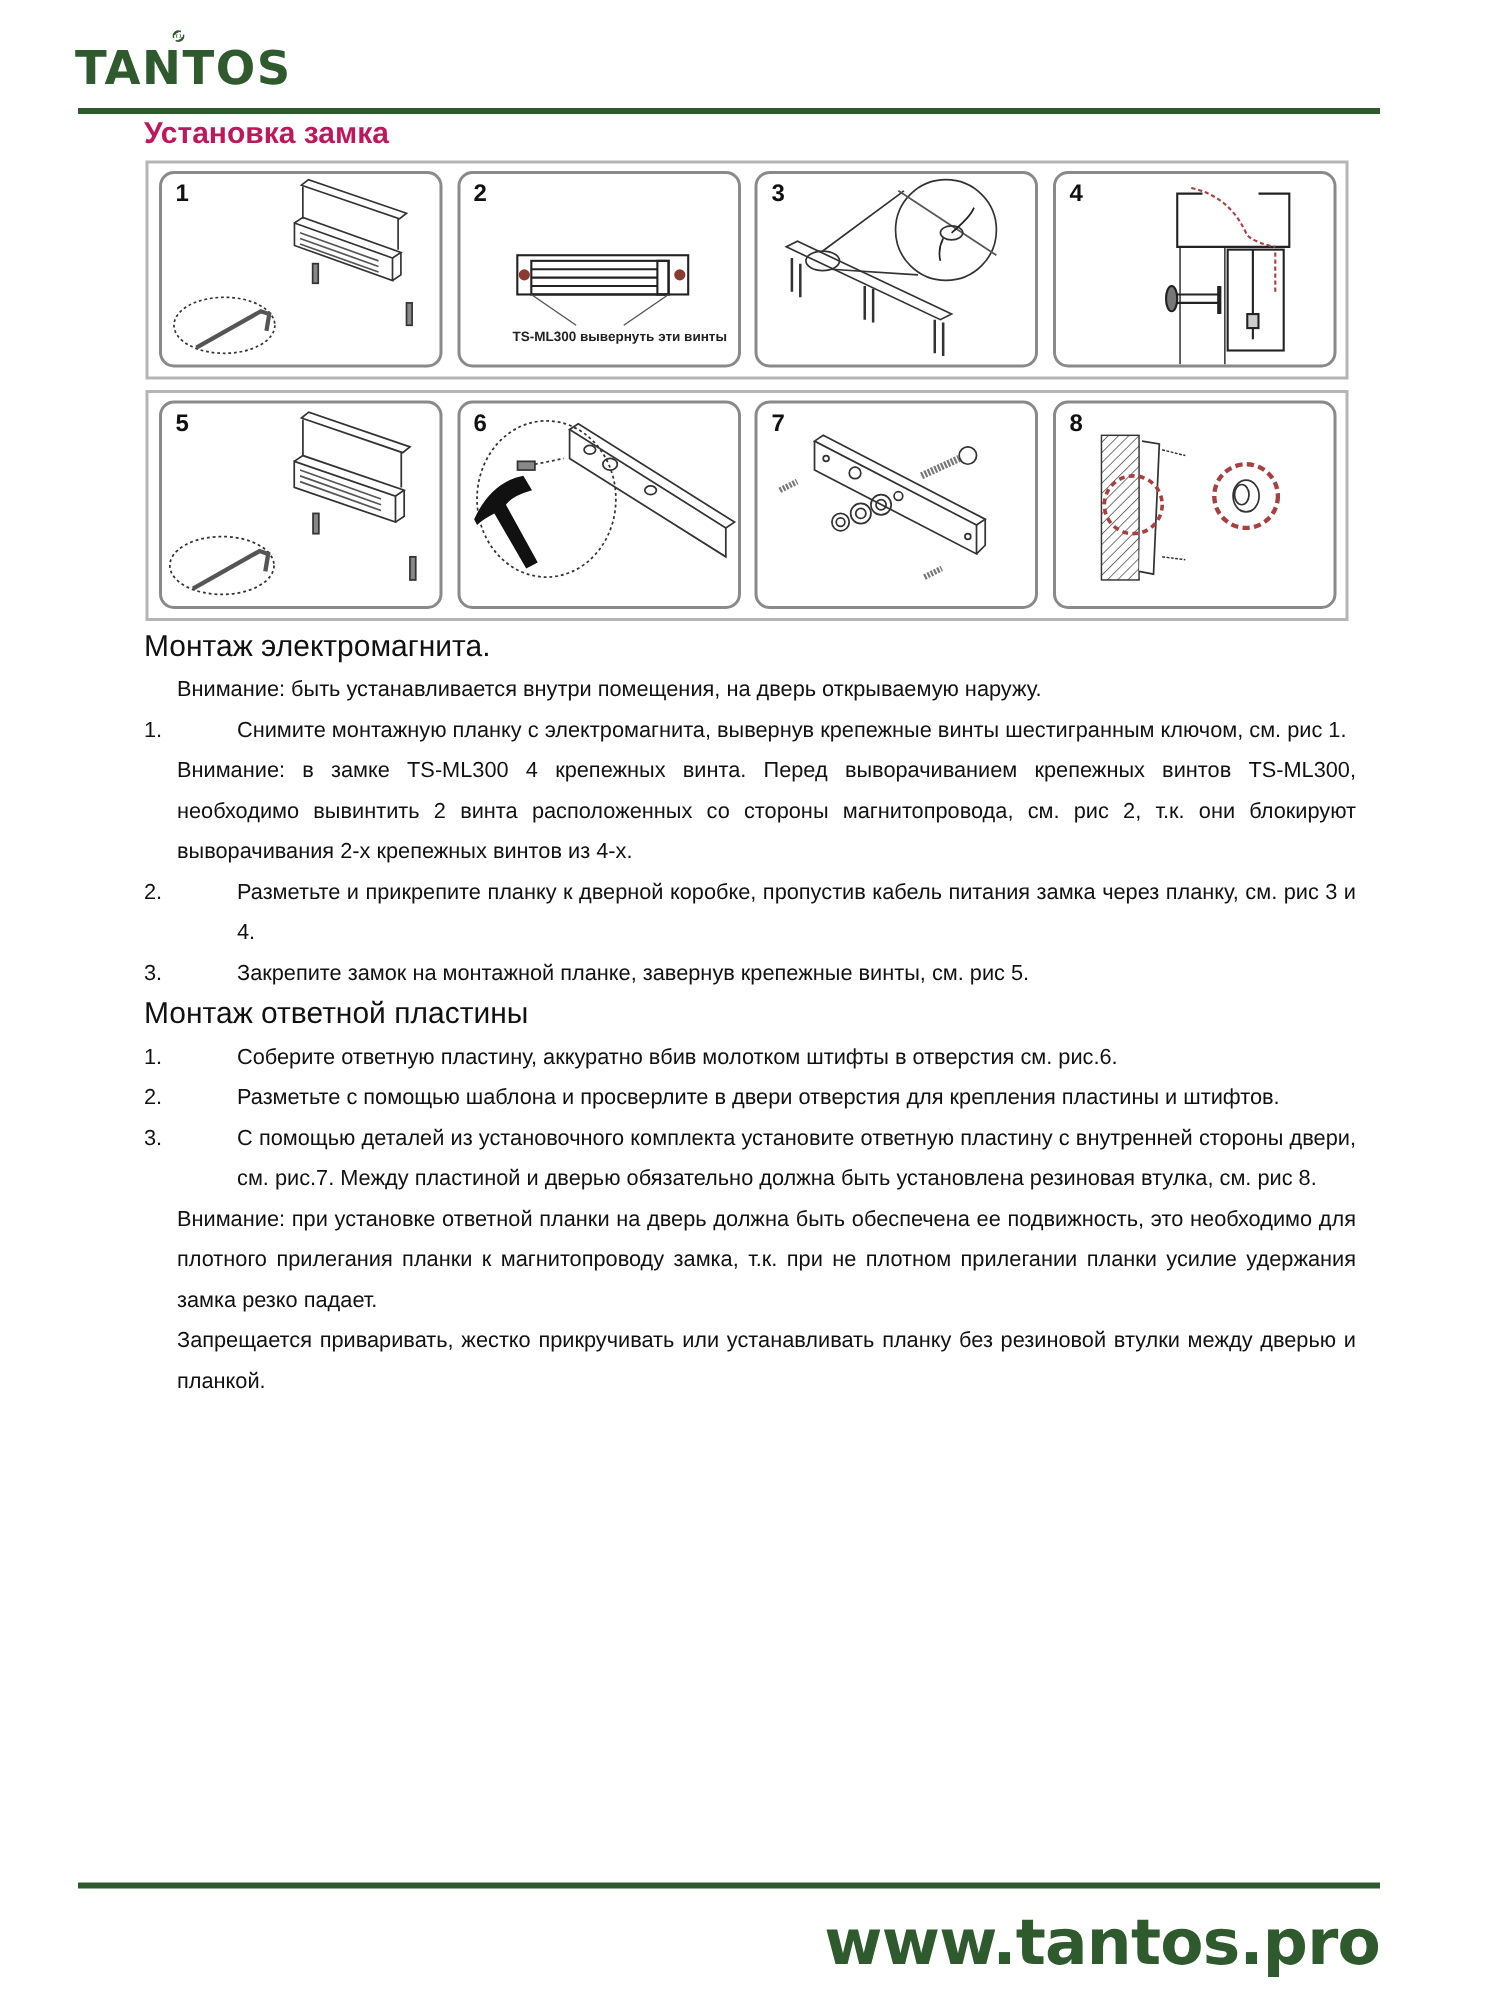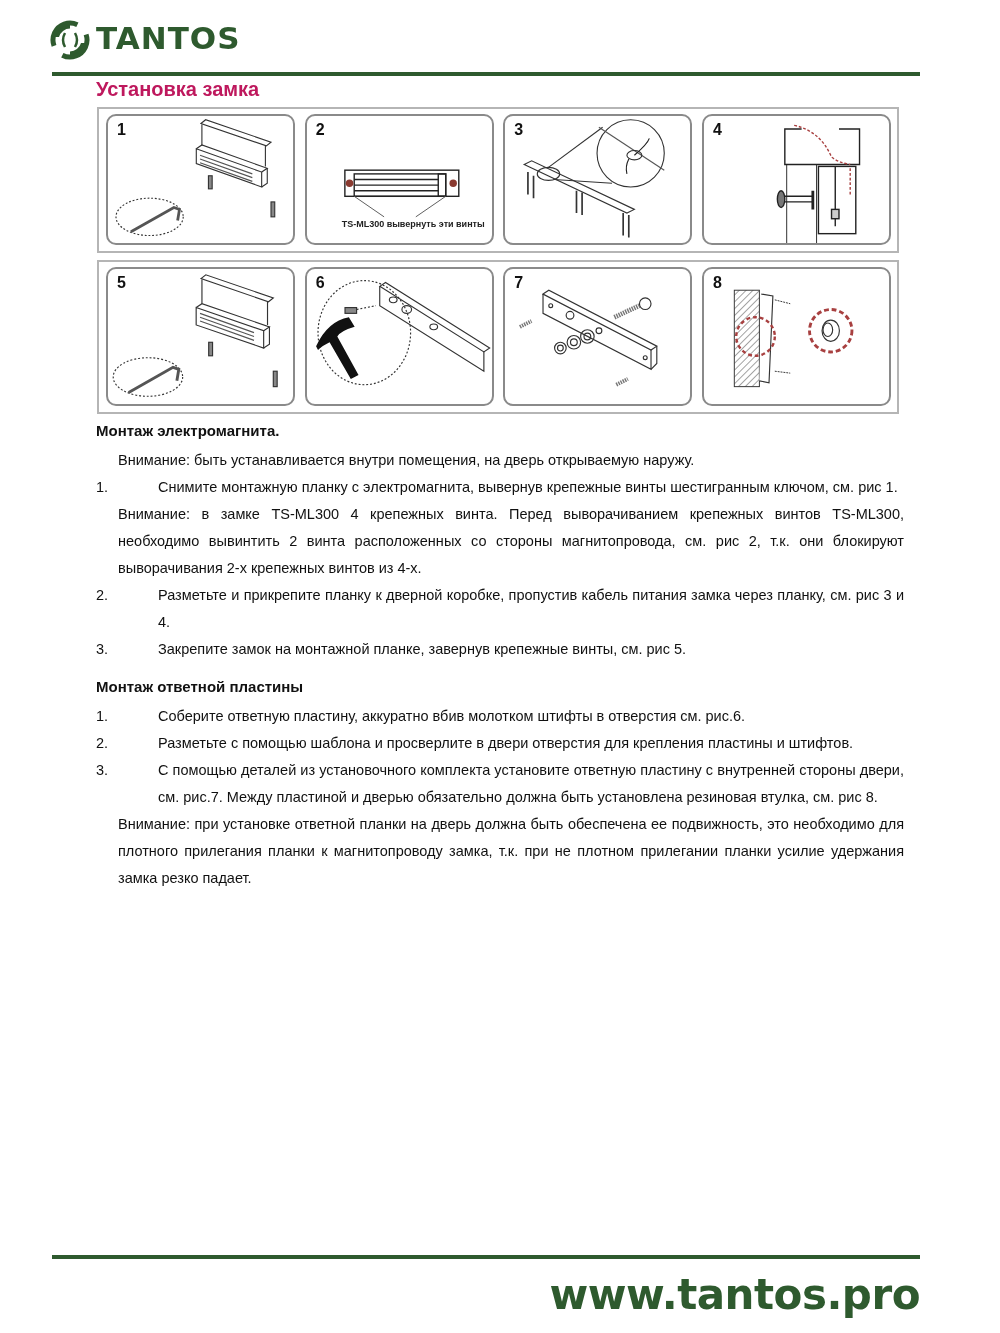--- a/index.html
+++ b/index.html
@@ -1,40 +1,40 @@
 <!DOCTYPE html>
 <html><head>
 <meta charset="utf-8">
 <style>
   * { box-sizing: border-box; margin: 0; padding: 0; }
   html, body { width: 1000px; height: 1333px; background: #ffffff; overflow: hidden; }
   body { position: relative; font-family: "Liberation Sans", sans-serif; color: #111; }
 
-  .logo { position: absolute; left: 50px; top: 20px; height: 44px; display: flex; align-items: flex-start; }
+  .logo { position: absolute; left: 50px; top: 20px; height: 44px; display: flex; align-items: center; flex-direction: column; }
   .logo-icon { width: 40px; height: 40px; margin-right: 6px; }
   .logo-text { font-family: "DejaVu Sans", sans-serif; font-weight: bold; font-size: 31px; color: #2e5a2e; letter-spacing: 1px; }
 
   .rule { position: absolute; left: 52px; width: 868px; height: 4px; background: #2e5a2e; }
   .rule-top { top: 72px; }
   .rule-bottom { top: 1255px; }
 
   .title { position: absolute; left: 96px; top: 78px; font-size: 20px; font-weight: bold; color: #be185d; }
 
   .fig-row { position: absolute; left: 97px; width: 802px; border: 2px solid #b5b5b5; background: #fff; display: flex; justify-content: space-between; padding: 5px 6px 6px 7px; }
   .fig-row-1 { top: 107px; height: 146px; }
   .fig-row-2 { top: 260px; height: 154px; }
 
   .fig { position: relative; width: 189px; height: 100%; border: 2px solid #8a8a8a; border-radius: 10px; background: #fff; overflow: hidden; }
   .fig-num { position: absolute; left: 9px; top: 5px; font-size: 16px; font-weight: bold; color: #111; }
   .fig svg { position: absolute; left: 0; top: 0; width: 100%; height: 100%; }
   .fig-caption { position: absolute; left: 14px; width: 100%; bottom: 14px; text-align: center; font-size: 9px; font-weight: bold; color: #222; }
 
   .content { position: absolute; left: 96px; top: 420px; width: 808px; font-size: 14.5px; line-height: 27px; color: #111; }
-  .h2 { font-weight: bold; font-size: 15px; line-height: 22px; margin-bottom: 5px; }
-  .h2.second { margin-top: 13px; }
+  .h2 { font-weight: normal; font-size: 20px; line-height: 22px; margin-bottom: 5px; }
+  .h2.second { margin-top: 2px; }
   .p { text-align: justify; }
   .indent { padding-left: 22px; }
   .li { display: flex; text-align: justify; }
   .li-num { width: 22px; flex: 0 0 22px; }
   .li-text { flex: 1; text-align: justify; margin-left: 40px; }
   b { font-weight: normal; }
 
   .footer-url { position: absolute; right: 80px; top: 1270px; font-family: "DejaVu Sans", sans-serif; font-weight: bold; font-size: 42px; color: #2e5a2e; letter-spacing: -0.5px; }
 </style>
 </head>
@@ -251,16 +251,19 @@
 
   <div class="li">
     <span class="li-num">3.</span>
     <span class="li-text">С помощью деталей из установочного комплекта установите ответную пластину с внутренней стороны двери, см. рис.7. Между пластиной и дверью обязательно должна быть установлена резиновая втулка, см. рис 8.</span>
   </div>
 
   <div class="p indent">
     <b>Внимание:</b><span> при установке ответной планки на дверь должна быть обеспечена ее подвижность, это необходимо для плотного прилегания планки к магнитопроводу замка, т.к. при не плотном прилегании планки усилие удержания замка резко падает.</span>
   </div>
 
+  <div class="p indent">
+    <b>Запрещается</b><span> приваривать, жестко прикручивать или устанавливать планку без резиновой втулки между дверью и планкой.</span>
+  </div>
 </div>
 
 <div class="rule rule-bottom"></div>
 <div class="footer-url">www.tantos.pro</div>
 
 </body></html>

